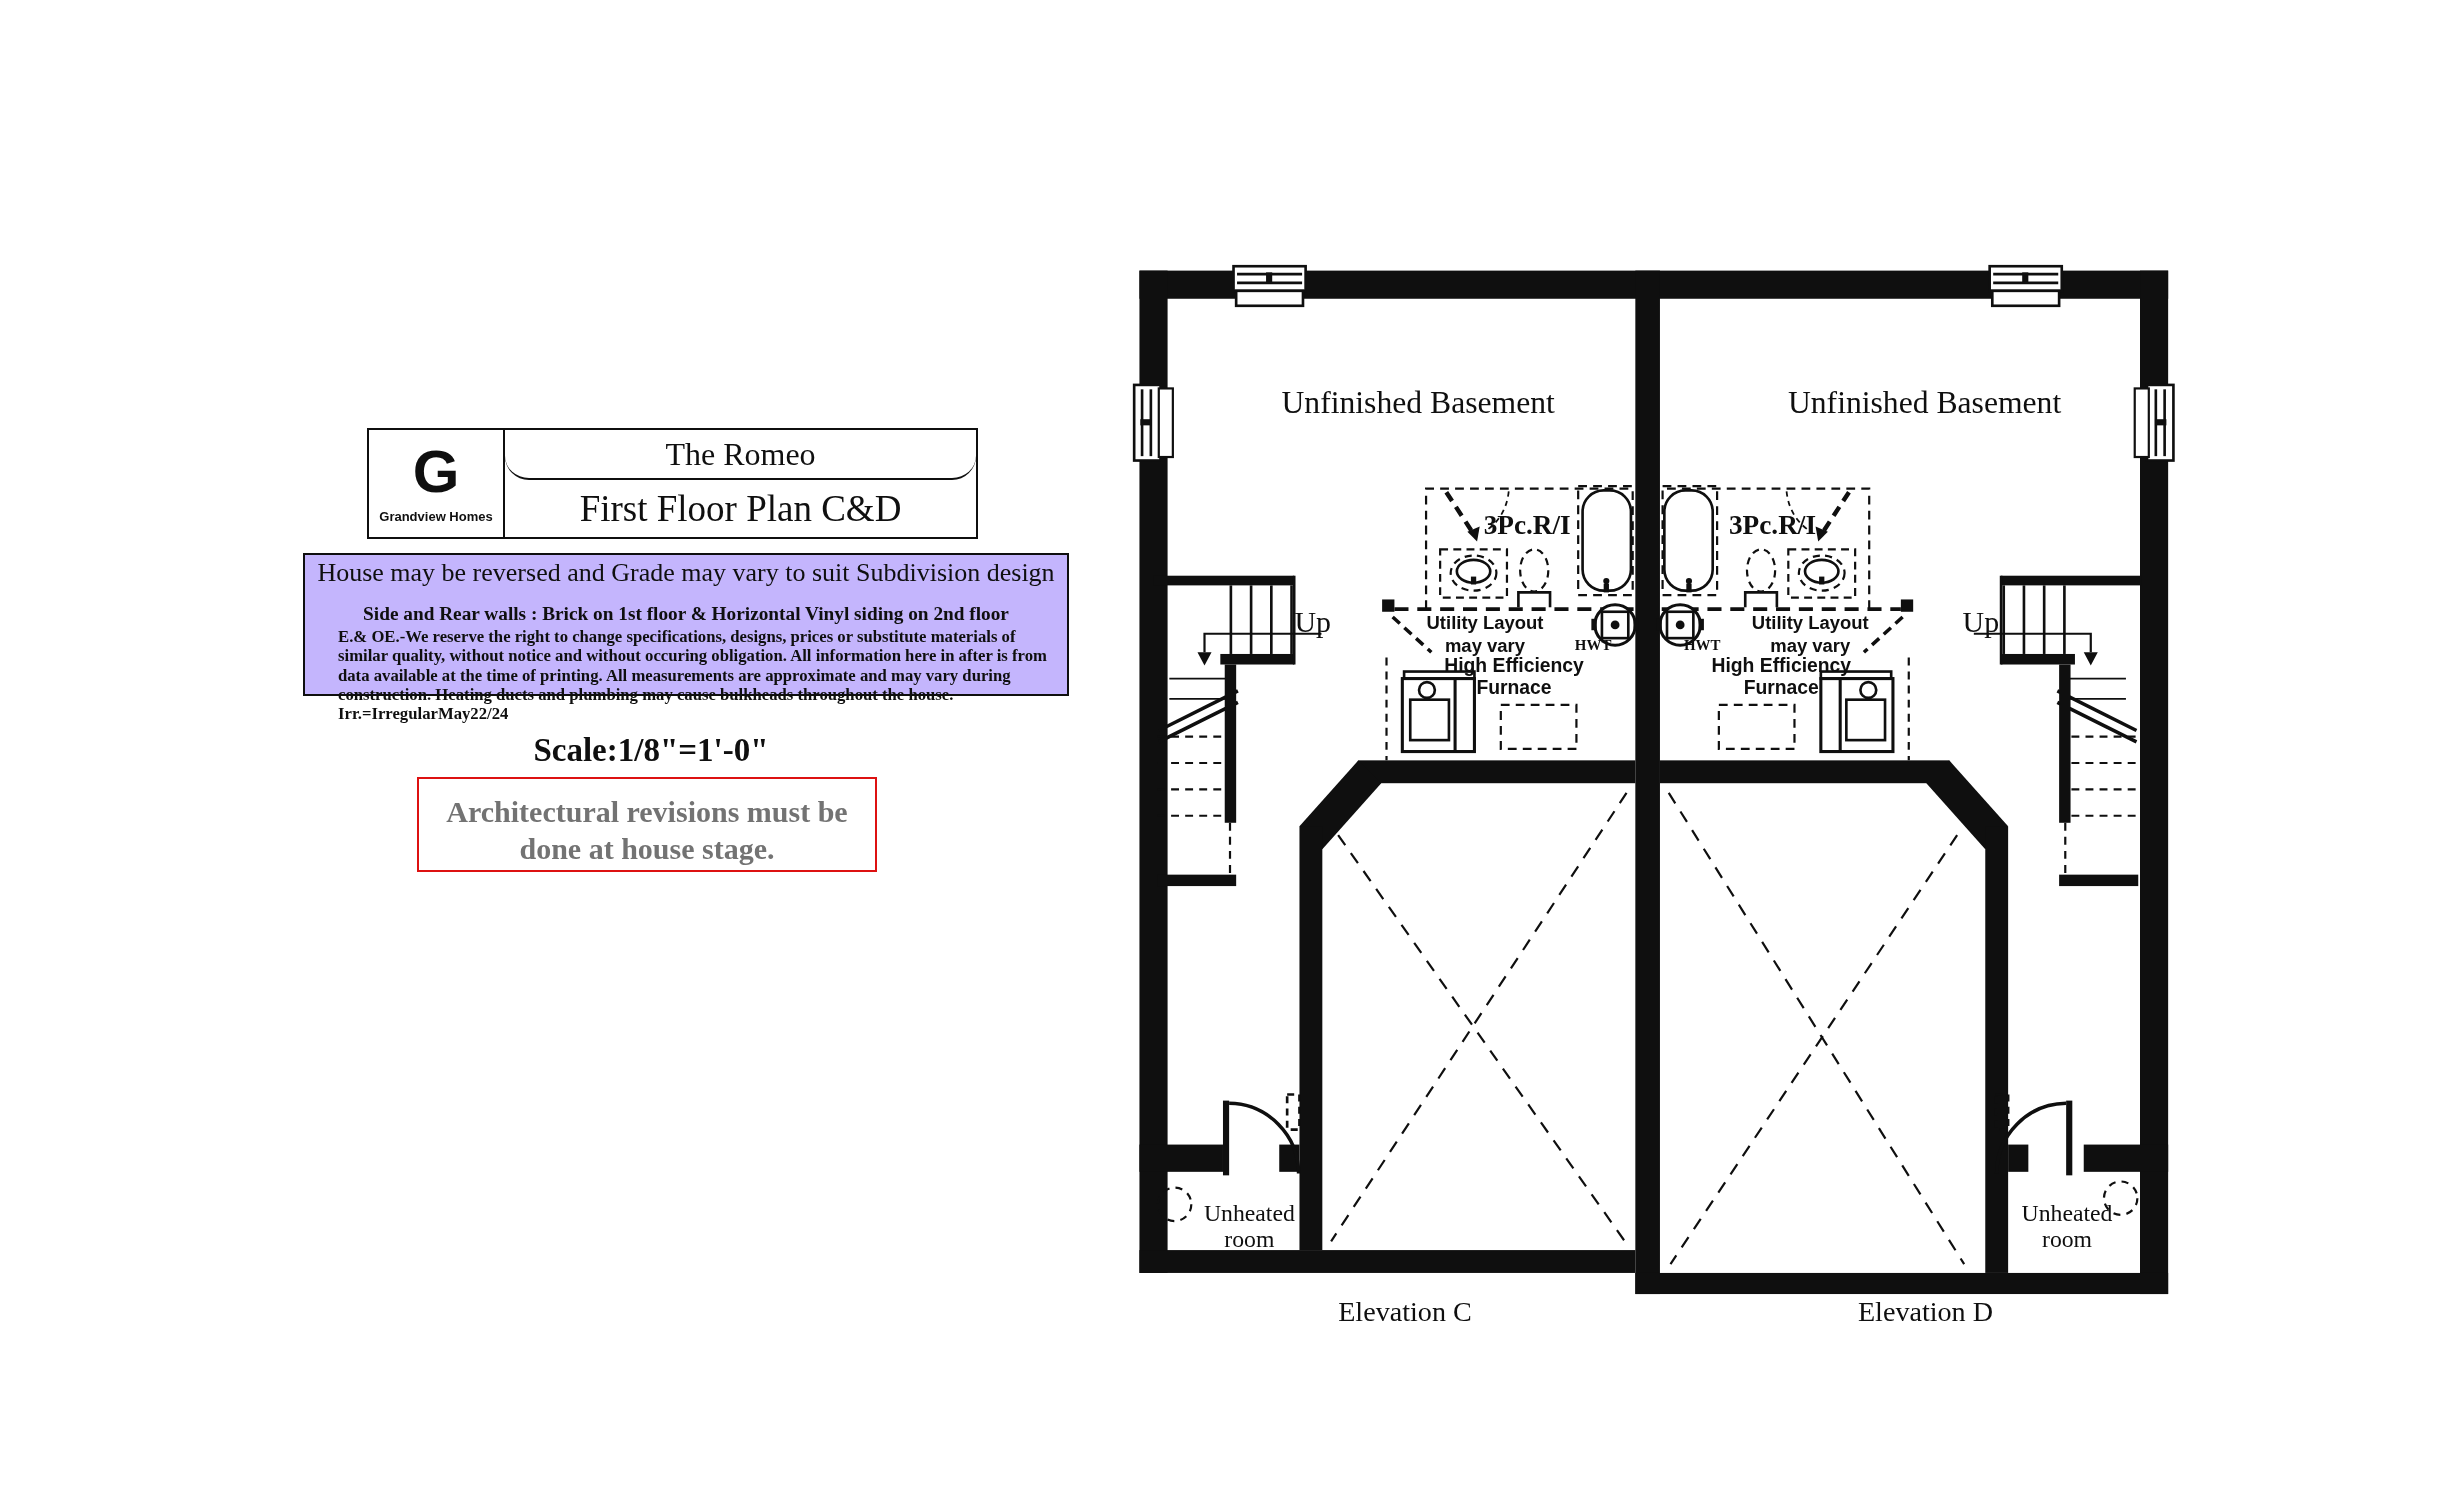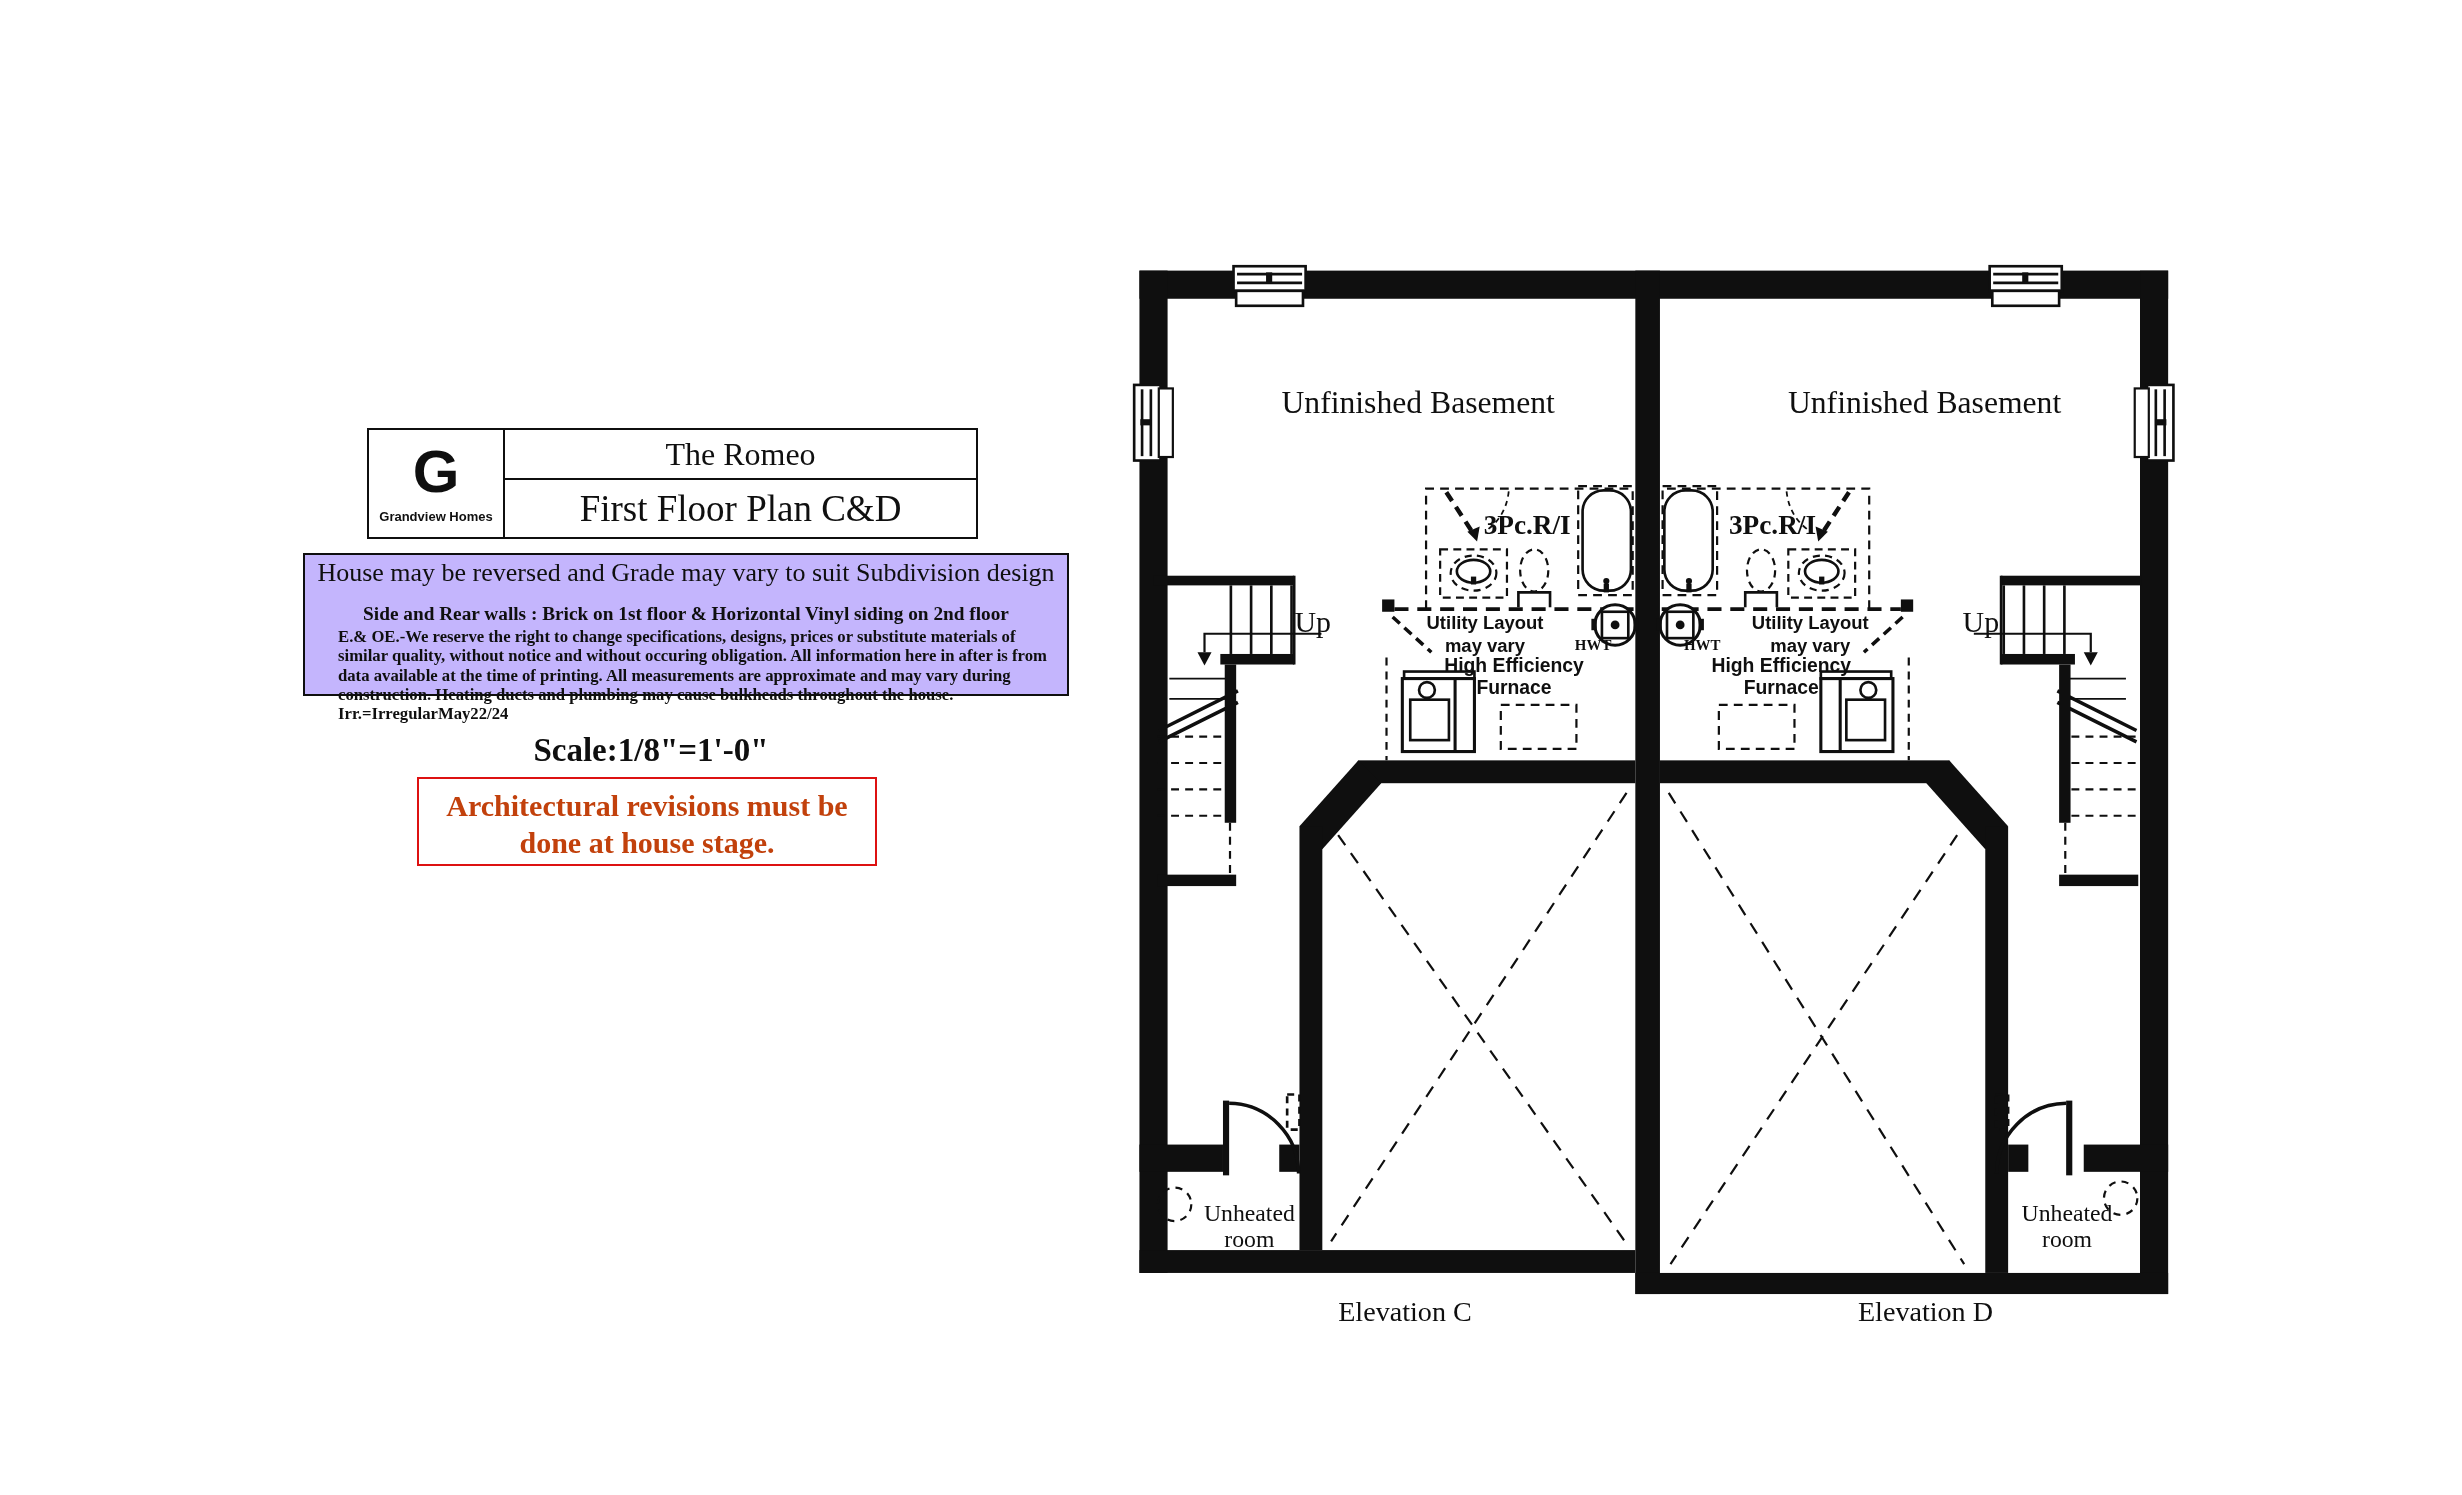--- a/index.html
+++ b/index.html
@@ -4,31 +4,31 @@
 <style>
   html,body{margin:0;padding:0;background:#ffffff;}
   body{width:2462px;height:1495px;position:relative;font-family:"Liberation Serif",serif;color:#0f0f0f;}
   .abs{position:absolute;}
   
   .title-block{left:367px;top:428px;width:607px;height:107px;border:2.6px solid #0f0f0f;display:flex;background:#fff;}
   .logo-cell{width:134px;border-right:2.6px solid #0f0f0f;display:flex;flex-direction:column;align-items:center;justify-content:center;}
   .logo-g{font-family:"Liberation Sans",sans-serif;font-weight:900;font-size:60px;line-height:56px;}
   .logo-sub{font-family:"Liberation Sans",sans-serif;font-weight:700;font-size:13px;margin-top:9px;}
   .title-right{flex:1;display:flex;flex-direction:column;}
-  .title-row1{height:48px;border-bottom:2.6px solid #0f0f0f;display:flex;align-items:center;justify-content:center;font-size:32px;}
+  .title-row1{height:48px;border-bottom:2.6px solid #0f0f0f;display:flex;align-items:center;justify-content:center;font-size:32px;border-radius:24px;}
   .title-row2{flex:1;display:flex;align-items:center;justify-content:center;font-size:37px;}
   
   .notes-box{left:303px;top:553px;width:762px;height:139px;border:2.6px solid #0f0f0f;background:#c4b5fd;text-align:center;}
   .notes-headline{font-size:26px;margin-top:2.6px;}
   .notes-walls{font-size:19.3px;font-weight:700;margin-top:15px;}
   .notes-disclaimer{font-size:16.7px;font-weight:700;line-height:19.3px;text-align:left;width:709px;margin:2.6px auto 0 33px;}
   
   .scale-label{left:396px;top:732px;width:510px;text-align:center;font-size:33px;font-weight:700;}
-  .warning-box{left:417px;top:777px;width:456px;height:77px;border:2.6px solid #dd1111;color:#c2410c;
-               font-size:30px;font-weight:700;text-align:center;line-height:37px;padding-top:8px;background:#fff;}
+  .warning-box{left:417px;top:777px;width:456px;height:77px;border:2.6px solid #dd1111;color:#737373;
+               font-size:30px;font-weight:700;text-align:center;line-height:37px;padding-top:14px;background:#fff;}
   
   .plan-wrap{left:1099px;top:246px;width:1143px;height:1143px;}
   svg text{fill:#0f0f0f;}
   .ts{font-family:"Liberation Serif",serif;}
   .tb{font-family:"Liberation Sans",sans-serif;font-weight:700;}
   .w{fill:#0f0f0f;stroke:none;}
   .ln{stroke:#0f0f0f;fill:none;}
   .wh{fill:#ffffff;stroke:#0f0f0f;}
 </style>
 </head>

